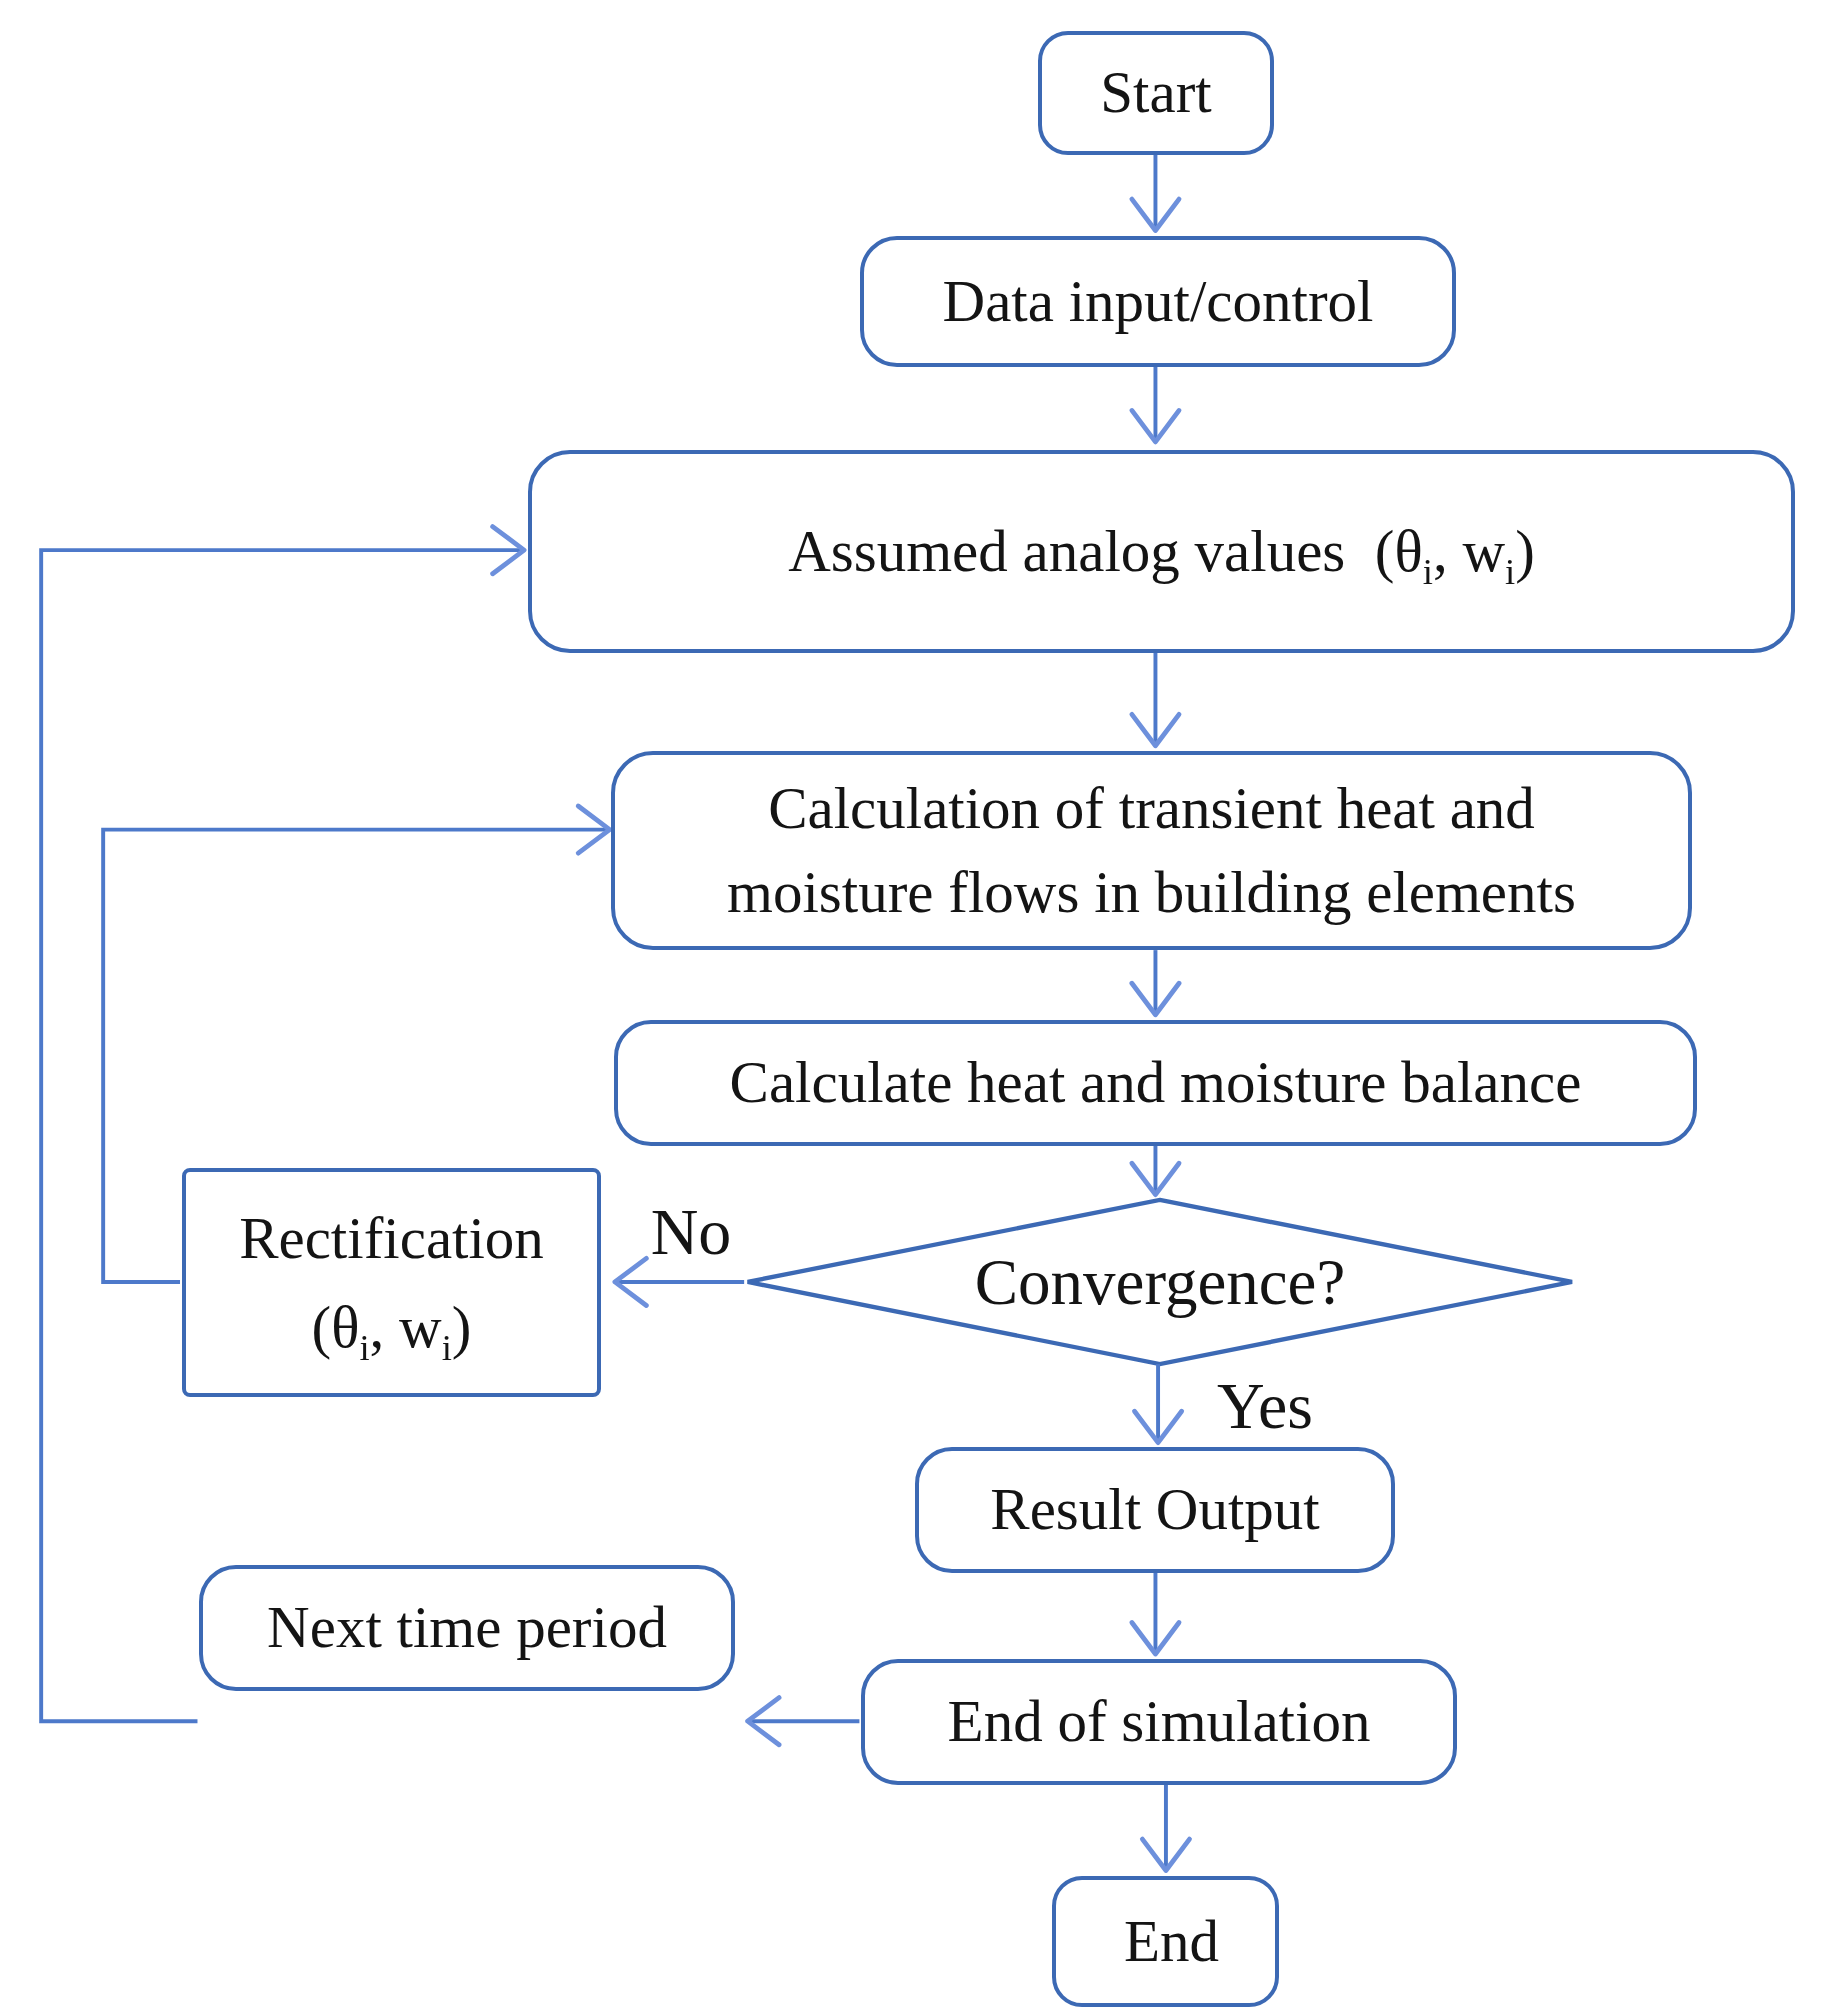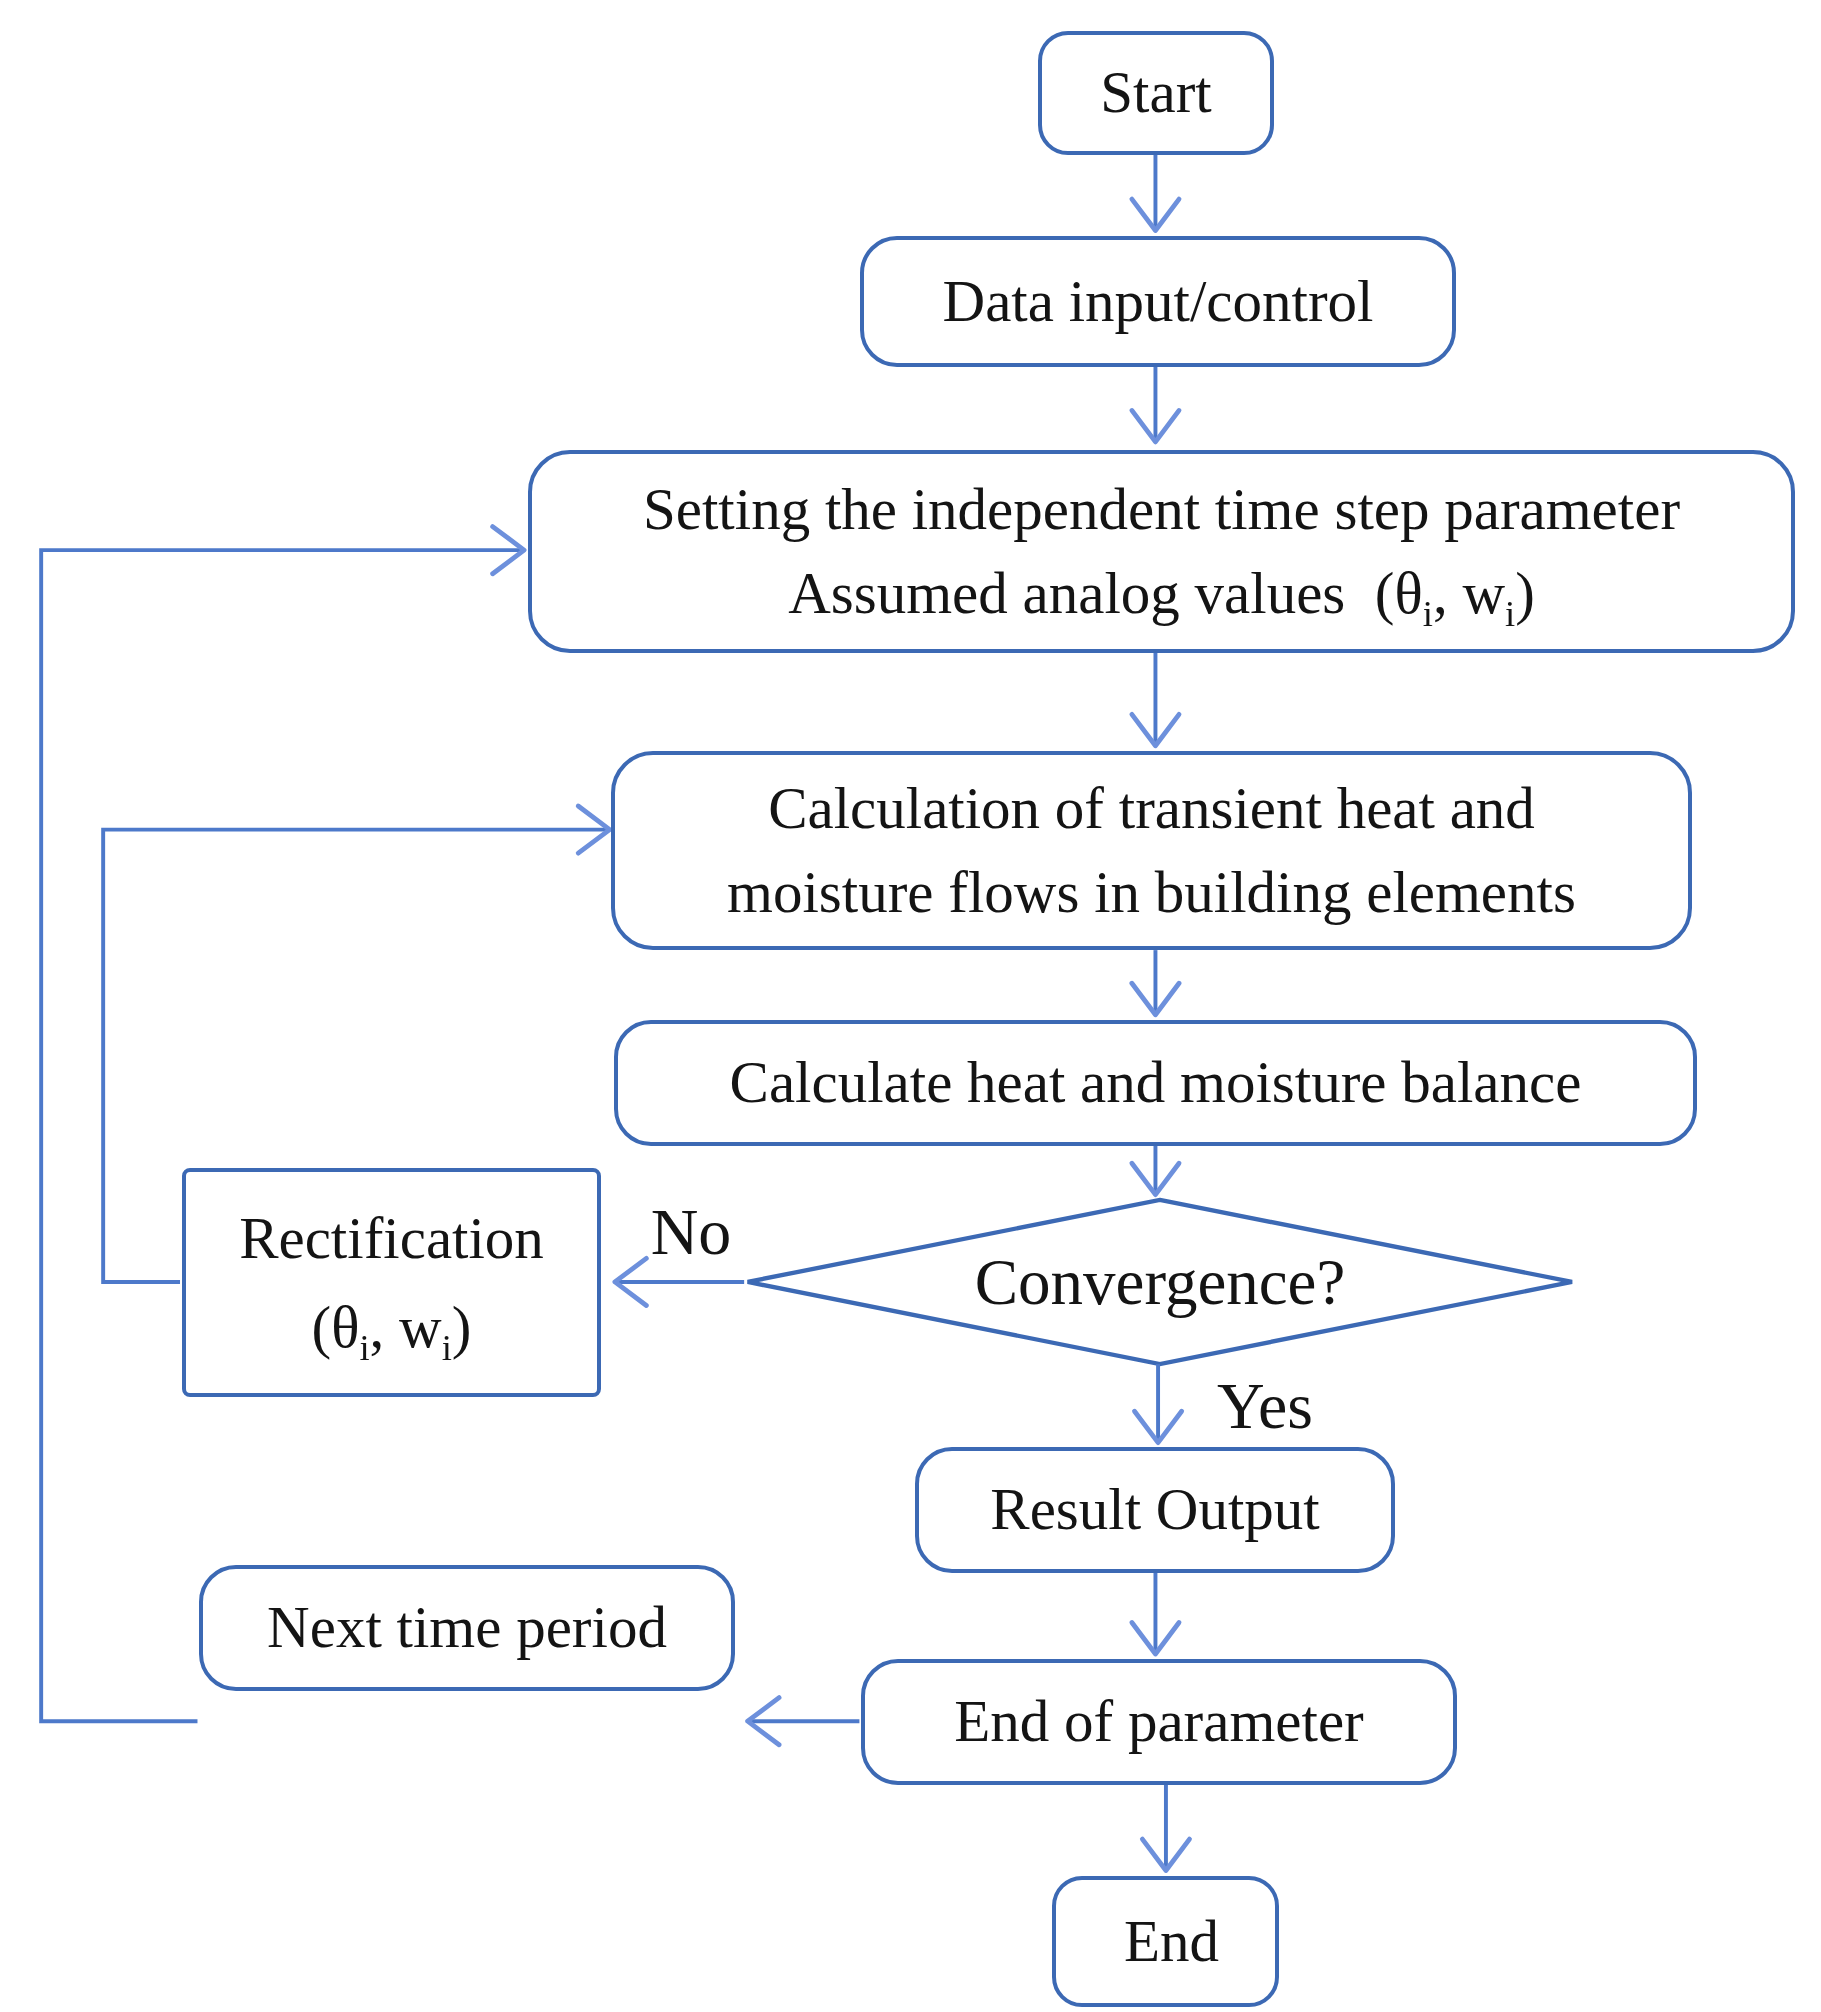--- a/index.html
+++ b/index.html
@@ -118,21 +118,20 @@
 
   <div class="node small" style="left:1038px;top:31px;width:236px;height:124px;">
     <span>Start</span>
   </div>
 
   <div class="node" style="left:860px;top:236px;width:596px;height:131px;">
     <span>Data input/control</span>
   </div>
 
   <div class="node" style="left:528px;top:450px;width:1267px;height:203px;border-radius:42px;">
-    <span>Setting the independent time step parameter</span>
     <span>Assumed analog values&nbsp; (θ<sub>i</sub>, w<sub>i</sub>)</span>
   </div>
 
   <div class="node" style="left:611px;top:751px;width:1081px;height:199px;border-radius:42px;">
     <span>Calculation of transient heat and</span>
     <span>moisture flows in building elements</span>
   </div>
 
   <div class="node" style="left:614px;top:1020px;width:1083px;height:126px;">
     <span>Calculate heat and moisture balance</span>
@@ -147,21 +146,21 @@
 
   <div class="edge-label" style="left:634px;top:1199px;width:114px;">No</div>
 
   <div class="edge-label" style="left:1208px;top:1373px;width:114px;">Yes</div>
 
   <div class="node" style="left:915px;top:1447px;width:480px;height:126px;">
     <span>Result Output</span>
   </div>
 
   <div class="node" style="left:861px;top:1659px;width:596px;height:126px;">
-    <span>End of parameter</span>
+    <span>End of simulation</span>
   </div>
 
   <div class="node" style="left:199px;top:1565px;width:536px;height:126px;">
     <span>Next time period</span>
   </div>
 
   <div class="node small" style="left:1052px;top:1876px;width:227px;height:131px;padding-left:12px;">
     <span>End</span>
   </div>
 

